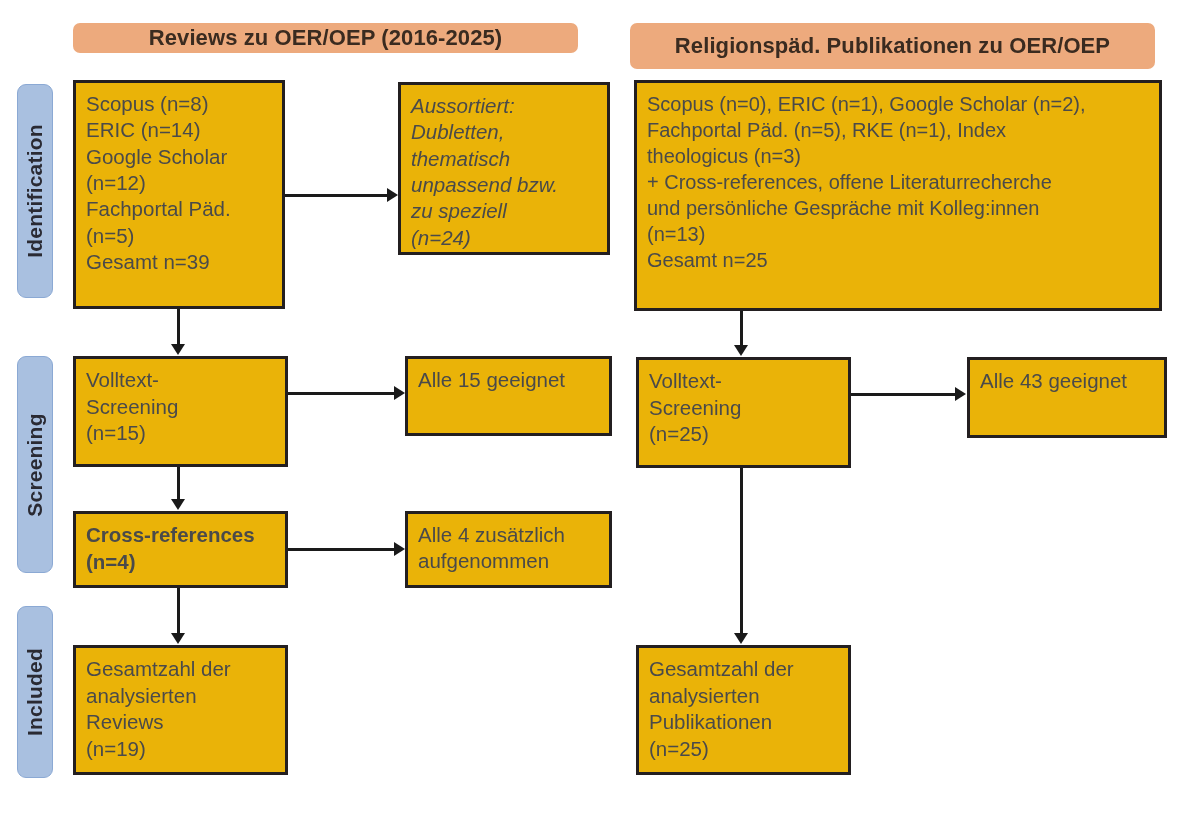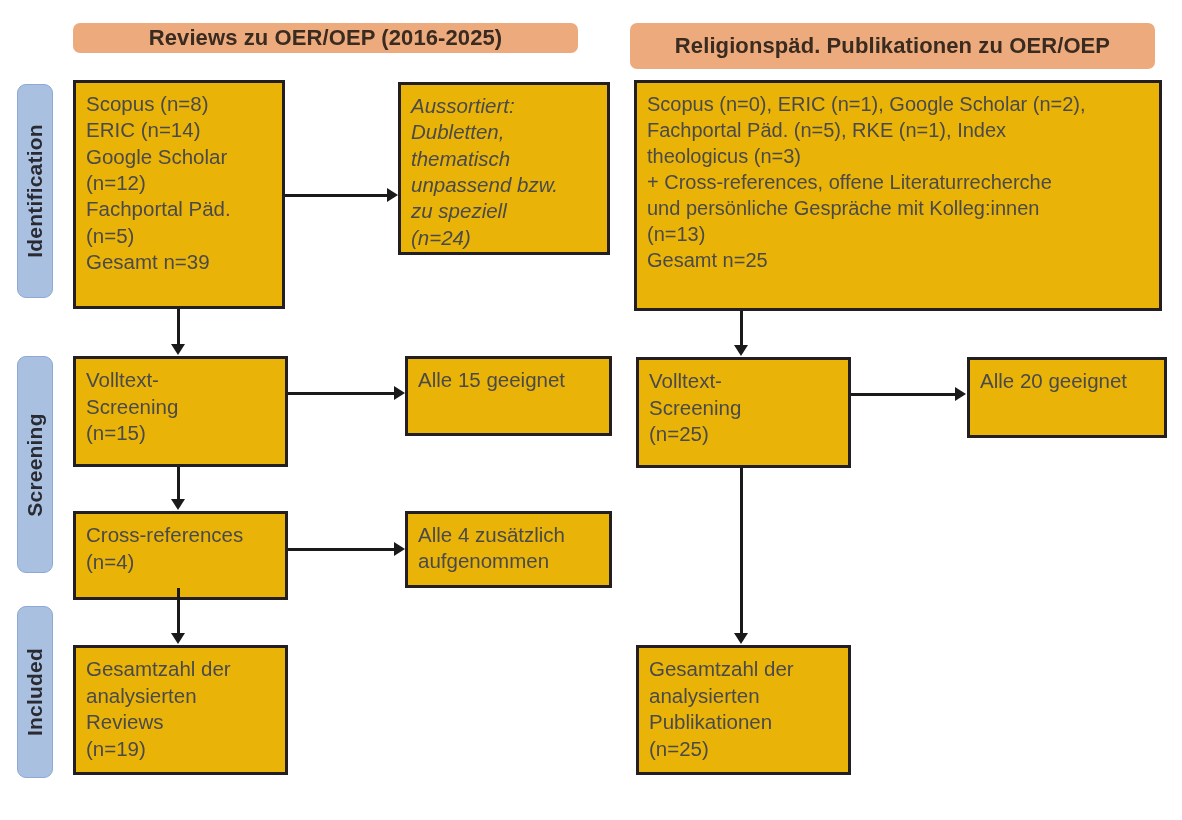--- a/index.html
+++ b/index.html
@@ -153,21 +153,21 @@
   <div class="flow-box" style="left:405px; top:356px; width:207px; height:80px;">
     <span class="box-text">Alle 15 geeignet</span>
   </div>
 
   <div class="line-h" style="left:288px; top:392px; width:107px;"></div>
   <div class="arrow-right" style="left:394px; top:386px;"></div>
 
   <div class="line-v" style="left:177px; top:467px; width:3px; height:33px;"></div>
   <div class="arrow-down" style="left:171px; top:499px;"></div>
 
-  <div class="flow-box compact" style="left:73px; top:511px; width:215px; height:89px;">
+  <div class="flow-box compact" style="left:73px; top:511px; width:215px; height:77px;font-weight:bold;">
     <span class="box-text">Cross-references
 (n=4)</span>
   </div>
 
   <div class="flow-box" style="left:405px; top:511px; width:207px; height:77px;">
     <span class="box-text">Alle 4 zusätzlich
 aufgenommen</span>
   </div>
 
   <div class="line-h" style="left:288px; top:548px; width:107px;"></div>
@@ -196,21 +196,21 @@
   <div class="line-v" style="left:740px; top:311px; width:3px; height:35px;"></div>
   <div class="arrow-down" style="left:734px; top:345px;"></div>
 
   <div class="flow-box compact" style="left:636px; top:357px; width:215px; height:111px;">
     <span class="box-text">Volltext-
 Screening
 (n=25)</span>
   </div>
 
   <div class="flow-box" style="left:967px; top:357px; width:200px; height:81px;">
-    <span class="box-text">Alle 20 geeignet</span>
+    <span class="box-text">Alle 43 geeignet</span>
   </div>
 
   <div class="line-h" style="left:851px; top:393px; width:105px;"></div>
   <div class="arrow-right" style="left:955px; top:387px;"></div>
 
   <div class="line-v" style="left:740px; top:468px; width:3px; height:166px;"></div>
   <div class="arrow-down" style="left:734px; top:633px;"></div>
 
   <div class="flow-box compact" style="left:636px; top:645px; width:215px; height:130px;">
     <span class="box-text">Gesamtzahl der

